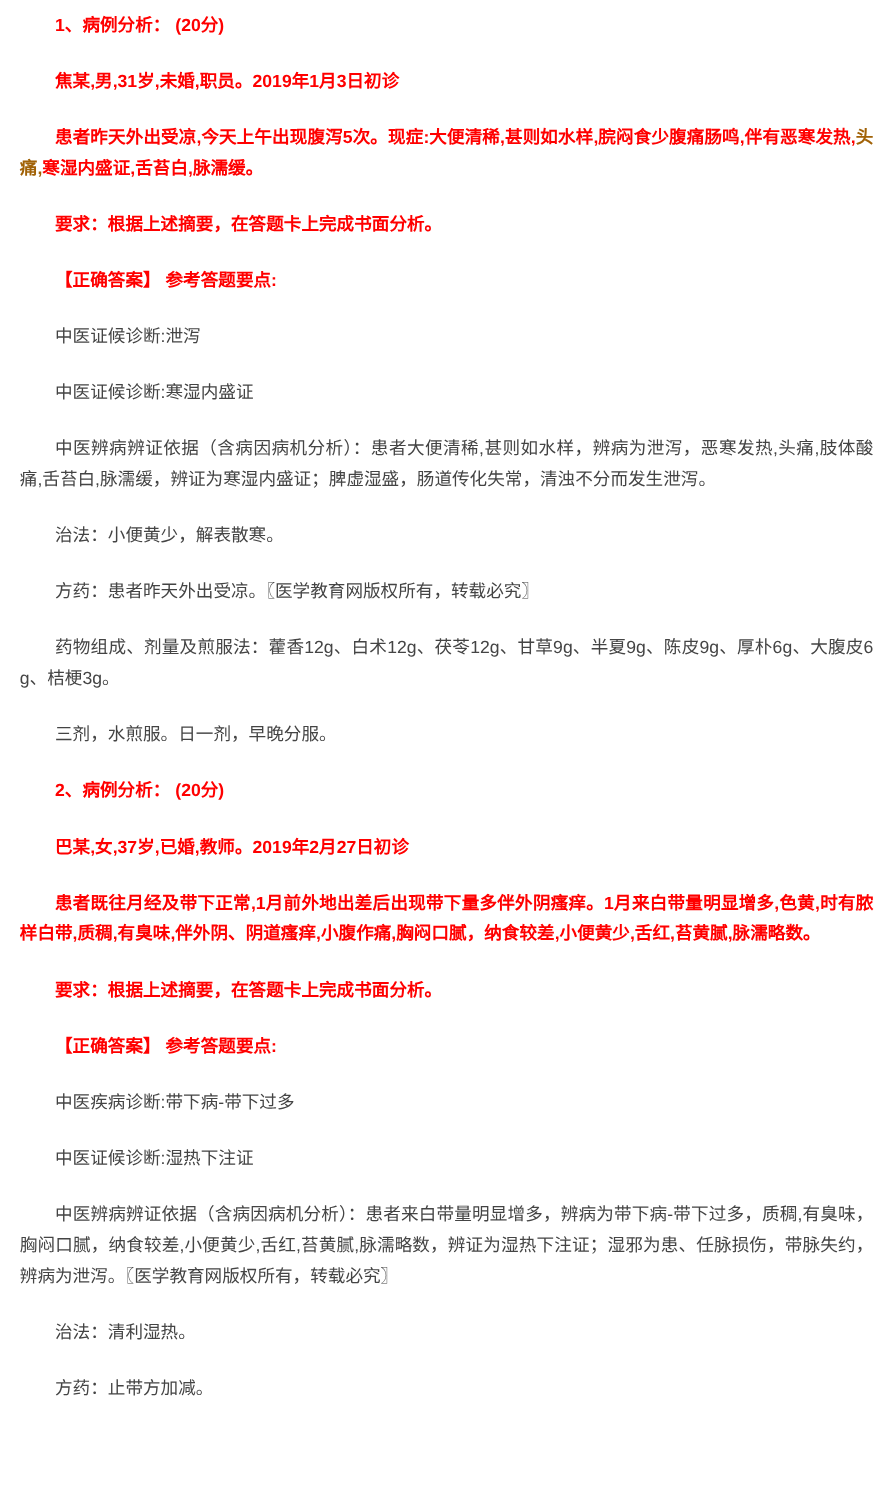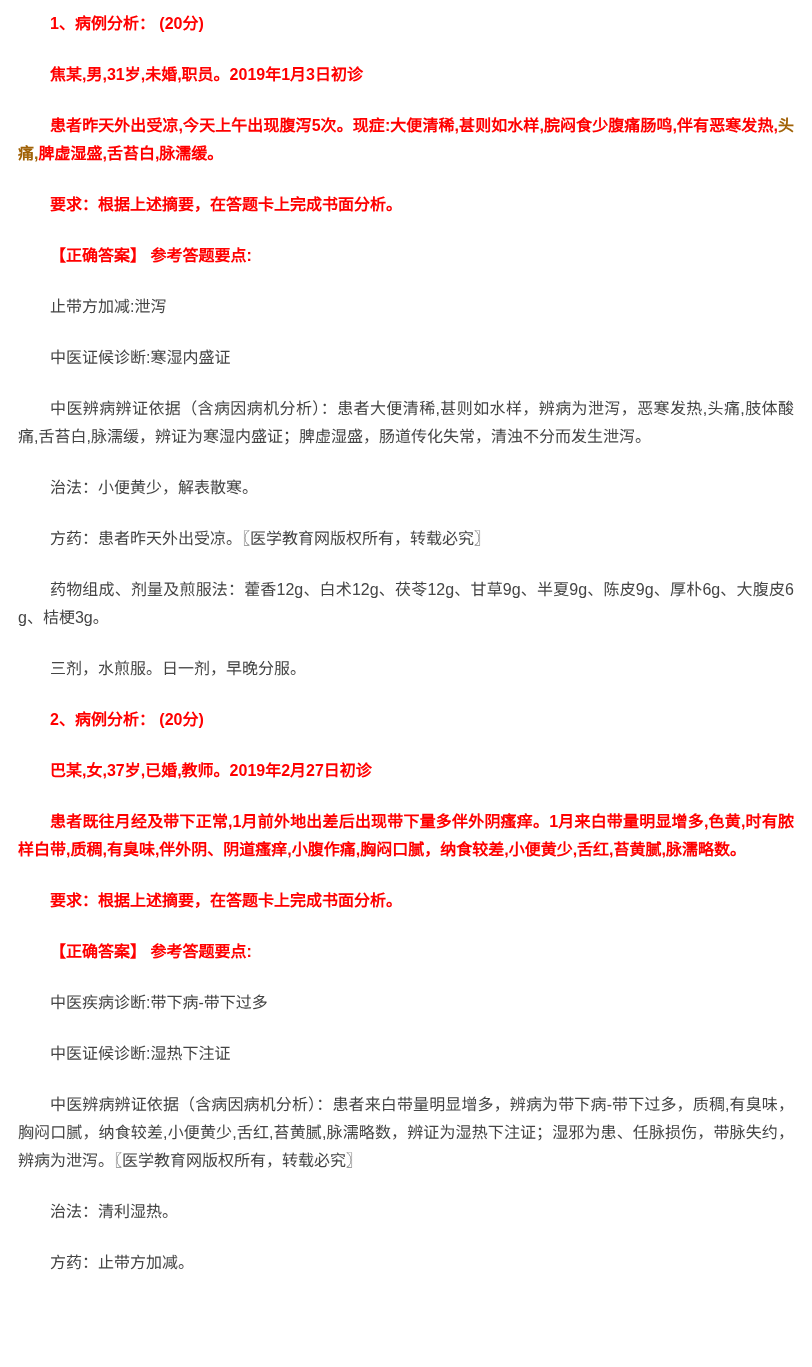--- a/index.html
+++ b/index.html
@@ -37,24 +37,24 @@
   }
 </style>
 </head>
 <body>
 
 <article class="doc">
 
   <section>
     <p class="red">1、病例分析： (20分)</p>
     <p class="red">焦某,男,31岁,未婚,职员。2019年1月3日初诊</p>
-    <p><span class="red">患者昨天外出受凉,今天上午出现腹泻5次。现症:大便清稀,甚则如水样,脘闷食少腹痛肠鸣,伴有恶寒发热,</span><span class="blue">头痛,</span><span class="red">脾虚湿盛,舌苔白,脉濡缓。</span></p>
+    <p><span class="red">患者昨天外出受凉,今天上午出现腹泻5次。现症:大便清稀,甚则如水样,脘闷食少腹痛肠鸣,伴有恶寒发热,</span><span class="blue">头痛,</span><span class="red">寒湿内盛证,舌苔白,脉濡缓。</span></p>
     <p class="red">要求：根据上述摘要，在答题卡上完成书面分析。</p>
     <p class="red">【正确答案】 参考答题要点:</p>
-    <p class="body-text">止带方加减:泄泻</p>
+    <p class="body-text">中医证候诊断:泄泻</p>
     <p class="body-text">中医证候诊断:寒湿内盛证</p>
     <p class="body-text">中医辨病辨证依据（含病因病机分析）：患者大便清稀,甚则如水样，辨病为泄泻，恶寒发热,头痛,肢体酸痛,舌苔白,脉濡缓，辨证为寒湿内盛证；脾虚湿盛，肠道传化失常，清浊不分而发生泄泻。</p>
     <p class="body-text">治法：小便黄少，解表散寒。</p>
     <p class="body-text">方药：患者昨天外出受凉。〖医学教育网版权所有，转载必究〗</p>
     <p class="body-text">药物组成、剂量及煎服法：藿香12g、白术12g、茯苓12g、甘草9g、半夏9g、陈皮9g、厚朴6g、大腹皮6g、桔梗3g。</p>
     <p class="body-text">三剂，水煎服。日一剂，早晚分服。</p>
   </section>
 
   <section>
     <p class="red">2、病例分析： (20分)</p>

